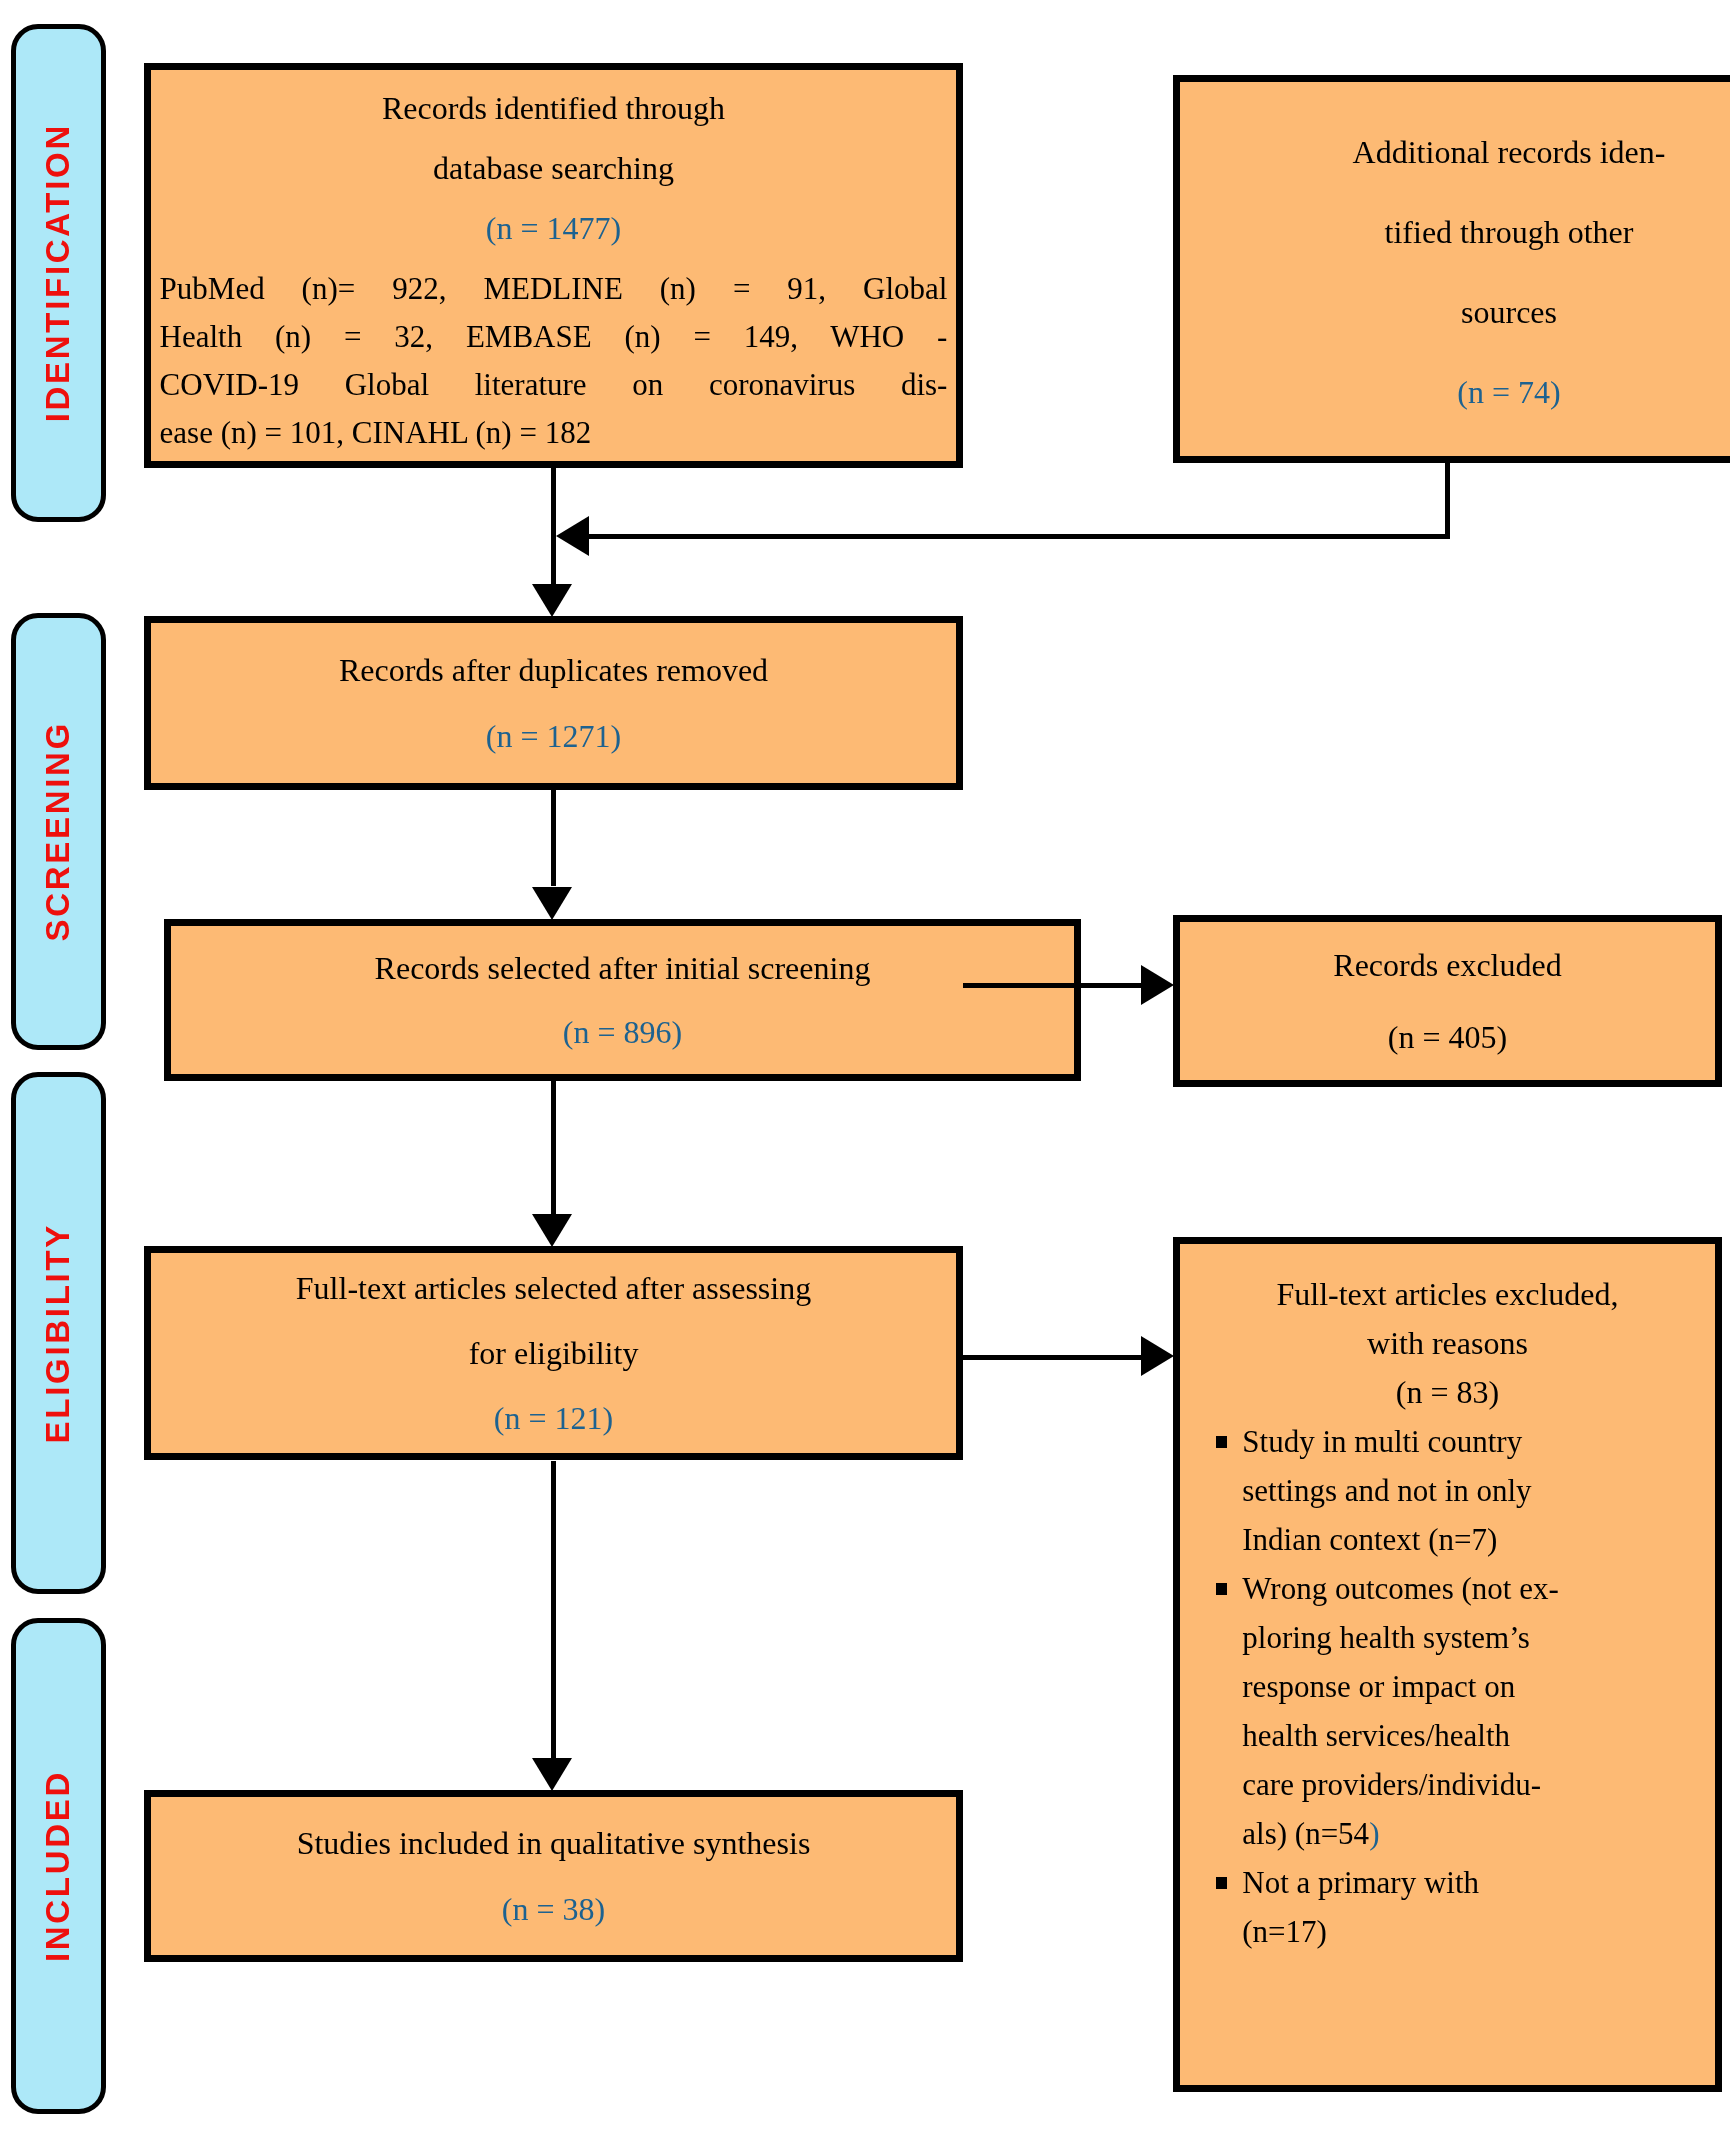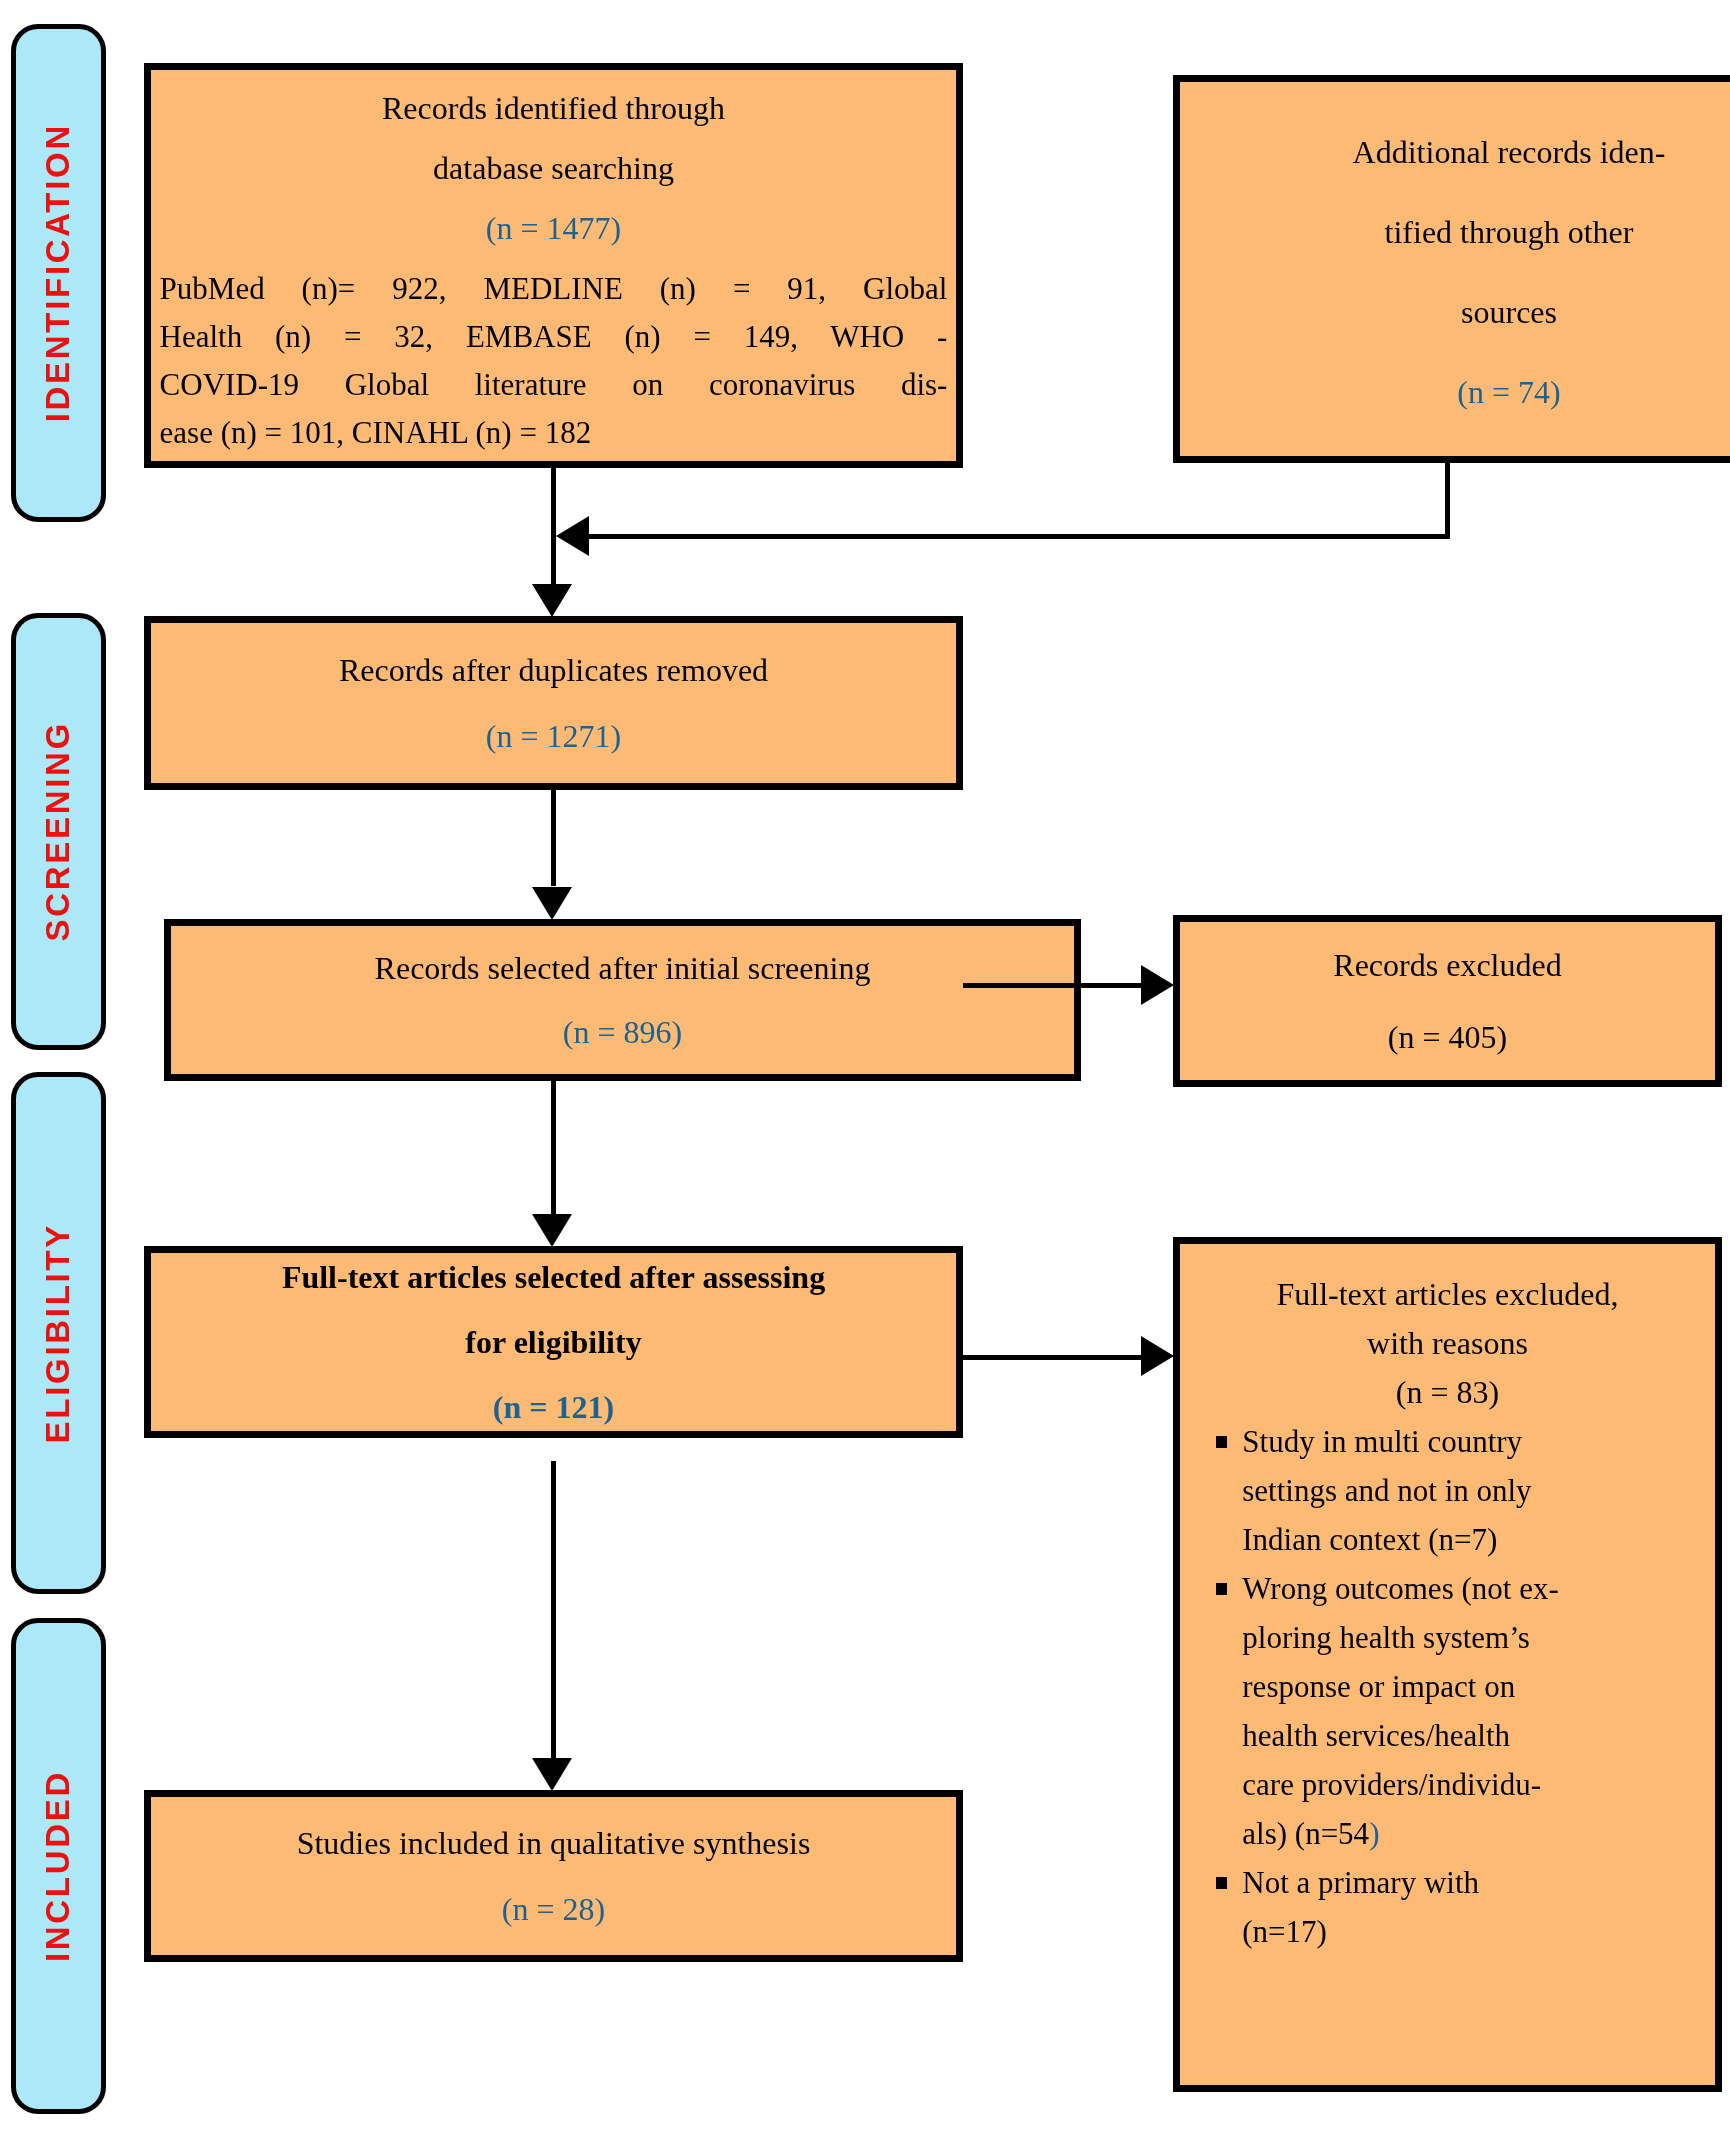--- a/index.html
+++ b/index.html
@@ -62,21 +62,21 @@
     line-height:48px;
     text-align:justify;
   }
   #box-identified .body .jl{text-align:justify;text-align-last:justify;}
   #box-identified .body .jl.last{text-align:left;text-align-last:left;}
 
   #box-additional{left:1173px;top:75px;width:657px;height:388px;padding-top:29.5px;line-height:80px;padding-left:15px;}
   #box-duplicates{left:144px;top:616px;width:819px;height:174px;}
   #box-screened{left:144px;top:919px;width:917px;height:162px;line-height:64px;margin-left:20px;}
   #box-excluded{left:1173px;top:915px;width:549px;height:172px;line-height:72px;}
-  #box-fulltext{left:144px;top:1246px;width:819px;height:192px;line-height:65px;font-weight:bold;}
+  #box-fulltext{left:144px;top:1246px;width:819px;height:214px;line-height:65px;}
   #box-included{left:144px;top:1790px;width:819px;height:172px;}
 
   #box-ft-excluded{
     left:1173px;top:1237px;width:549px;height:855px;
     padding:26px 28px 0 28px;
     line-height:49px;
     font-size:32px;
   }
   #box-ft-excluded .bullets{
     margin-top:0;
@@ -188,21 +188,21 @@
         <div class="blines">
           <div>Not a primary with</div>
           <div>(n=17)</div>
         </div>
       </div>
     </div>
   </div>
 
   <div class="fbox center" id="box-included">
     <div class="tline">Studies included in qualitative synthesis</div>
-    <div class="tline blue">(n = 28)</div>
+    <div class="tline blue">(n = 38)</div>
   </div>
 
   <div class="vline" style="left:551px;top:468px;height:116px;"></div>
   <div class="head head-down" style="left:532px;top:584px;"></div>
 
   <div class="vline" style="left:1445px;top:463px;height:76px;"></div>
   <div class="hline" style="left:588px;top:534px;width:862px;"></div>
   <div class="head head-left" style="left:556px;top:516px;"></div>
 
   <div class="vline" style="left:551px;top:790px;height:96px;"></div>

